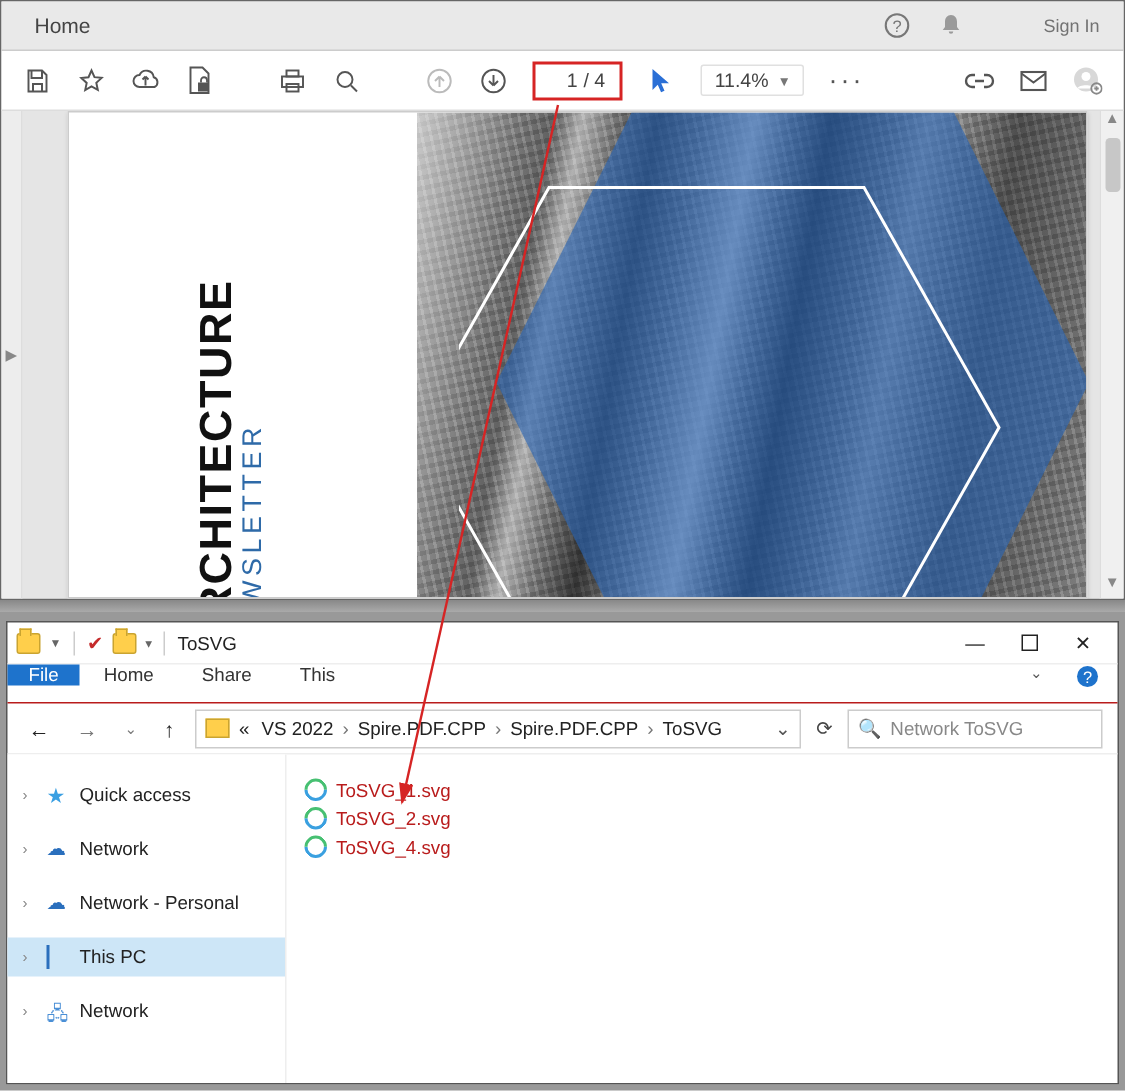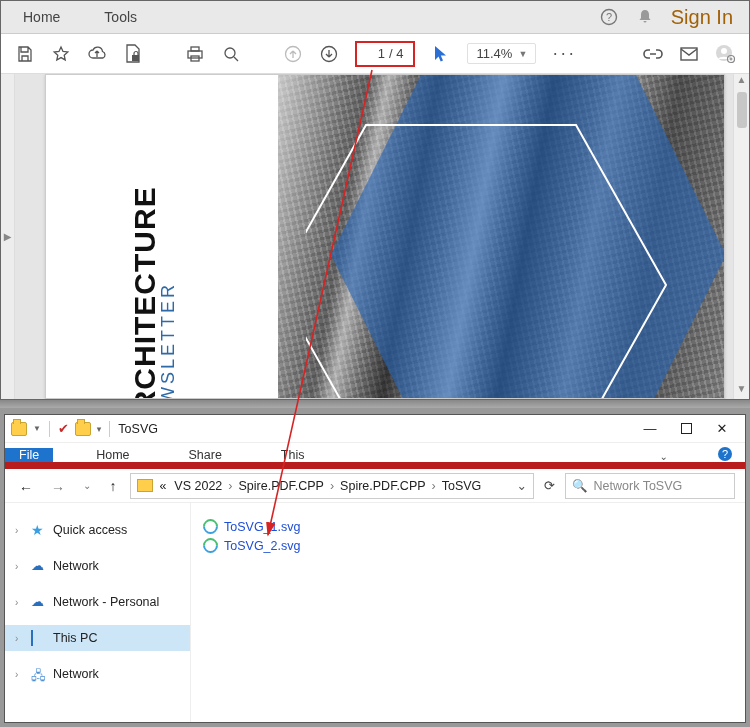--- a/index.html
+++ b/index.html
@@ -6,21 +6,21 @@
 body { width: 750px; height: 727px; background: #999; position: relative; overflow: hidden; }
 
 
 .pdf-app { position: absolute; left: 0; top: 0; width: 750px; height: 400px; background: #f5f5f5; border: 1px solid #666; }
 .pdf-tabs { height: 33px; background: #e9e9e9; display: flex; align-items: stretch; border-bottom: 1px solid #ccc; }
 .pdf-tab { display: flex; align-items: center; padding: 0 22px; font-size: 14px; color: #444; cursor: default; }
 .pdf-tab.active { background: #fff; border-top: 1px solid #ccc; border-left: 1px solid #ccc; border-right: 1px solid #ccc; position: relative; top: 1px; }
 .pdf-tab-close { margin-left: 20px; font-size: 14px; color: #666; }
 .pdf-tabs-right { margin-left: auto; display: flex; align-items: center; gap: 16px; padding-right: 16px; }
 .icon-btn { width: 20px; height: 20px; display: inline-flex; align-items: center; justify-content: center; color: #555; }
-.signin { font-size: 20px; color: #a16207; }
+.signin { font-size: 12px; color: #737373; margin-left: 36px; }
 
 .pdf-toolbar { height: 40px; background: #fff; border-bottom: 1px solid #ddd; display: flex; align-items: center; gap: 16px; padding: 0 14px; }
 .pdf-toolbar .sep { flex: 1; }
 .page-box { border: 2px solid #d62424; height: 26px; display: flex; align-items: center; padding: 0 10px; font-size: 13px; color: #444; }
 .page-box .cur { width: 22px; text-align: right; padding-right: 4px; }
 .zoom-group { display: flex; align-items: center; gap: 6px; font-size: 13px; color: #444; border: 1px solid #e0e0e0; padding: 2px 8px; border-radius: 2px; background:#fff; }
 .dots { font-size: 18px; letter-spacing: 2px; color: #555; }
 
 .pdf-viewport { position: relative; height: calc(100% - 73px); background: #e5e5e5; overflow: hidden; display: flex; }
 .pdf-left-gutter { width: 14px; background: #ededed; display: flex; align-items: center; justify-content: center; border-right: 1px solid #ddd; }
@@ -50,21 +50,21 @@
 .ex-title { height: 28px; display: flex; align-items: center; gap: 6px; padding: 0 6px; border-bottom: 1px solid #eee; }
 .ex-title .fldr { width: 16px; height: 14px; background: #ffcf4b; border: 1px solid #caa430; border-radius: 2px; position: relative; }
 .ex-title .fldr::before { content:""; position:absolute; left:1px; top:-4px; width:6px; height:4px; background:#ffcf4b; border:1px solid #caa430; border-bottom:none; }
 .ex-title .chk { color:#c52b2b; font-size:13px; }
 .ex-title .bar { width:1px; height:16px; background:#ccc; margin:0 2px; }
 .ex-title .name { font-size: 12.5px; color:#222; }
 .ex-title .wnd { margin-left:auto; display:flex; gap:22px; padding-right:10px; color:#222; }
 .ex-title .wnd span { font-size:13px; display:inline-block; width:14px; text-align:center; }
 .ex-title .wnd .sq { width:11px; height:11px; border:1.5px solid #222; display:inline-block; margin-top:2px; }
 
-.ex-ribbon { height: 26px; display:flex; align-items:flex-end; border-bottom:7px solid #b91c1c;gap:27px; }
+.ex-ribbon { height: 26px; display:flex; align-items:flex-start; border-bottom:1px solid #b91c1c; }
 .ex-ribbon .file { background:#1e73cc; color:#fff; font-size:12.5px; display:flex; align-items:center; padding:0 14px; }
 .ex-ribbon .rtab { font-size:12.5px; color:#333; display:flex; align-items:center; padding:0 16px; }
 .ex-ribbon .rspace { flex:1; }
 .ex-ribbon .help { color:#1e73cc; font-size:14px; padding:0 12px; display:flex; align-items:center; gap:2px; }
 .ex-ribbon .chev { font-size:10px; color:#555; padding-right:10px; display:flex; align-items:center; }
 
 .ex-addr { height: 34px; display:flex; align-items:center; gap:10px; padding: 4px 10px; border-bottom:1px solid #eee; }
 .ex-addr .navb { color:#777; font-size:14px; padding:0 4px; }
 .ex-addr .navb.enabled { color:#222; }
 .ex-addr .path { flex:1; height:26px; border:1px solid #ccc; display:flex; align-items:center; font-size:12.5px; color:#222; padding:0 6px; gap:4px; }
@@ -81,34 +81,33 @@
 .ex-nav .item .caret { color:#888; font-size:10px; width:10px; }
 .ex-nav .item.sel { background:#cde6f7; }
 .ex-nav .gap { height:10px; }
 .ic { width:16px; height:16px; display:inline-block; }
 .ic-star { color:#3a9fe2; font-size:14px; }
 .ic-cloud { color:#2a6fbd; font-size:13px; }
 .ic-pc { background: linear-gradient(#6fb4ec,#3a7dc0); border:1px solid #2a6fbd; width:16px; height:11px; vertical-align:middle; }
 .ic-net { color:#4a8fd6; font-size:13px; }
 
 .ex-files { flex:1; padding: 14px 12px; position:relative; }
-.file-item { display:flex; align-items:center; gap:6px; font-size:12.5px; color:#1d4ed8; padding:2px 0; }
+.file-item { display:flex; align-items:center; gap:6px; font-size:12.5px; color:#b91c1c; padding:2px 0; }
 .file-item .edge-ic { width:15px; height:15px; border-radius:50%; border:2px solid; border-color:#47c072 #3aa0e0 #3aa0e0 #47c072; transform: rotate(45deg); }
 
 
 .arrow-svg { position:absolute; left:0; top:0; pointer-events:none; }
 </style>
 </head>
 <body>
 
 <div class="pdf-app">
 
   <div class="pdf-tabs">
     <div class="pdf-tab">Home</div>
-    <div class="pdf-tab">Tools</div>
     <div class="pdf-tabs-right">
       <span class="icon-btn">
           <svg width="18" height="18" viewBox="0 0 18 18">
             <circle cx="9" cy="9" r="7.5" fill="none" stroke="#777" stroke-width="1.4"></circle>
             <text x="9" y="13" text-anchor="middle" font-size="11" fill="#777">?</text>
           </svg>
         </span>
       <span class="icon-btn">
           <svg width="18" height="18" viewBox="0 0 18 18">
             <path d="M9 2c-2.5 0-4 2-4 4.5V10l-1.5 2h11L13 10V6.5C13 4 11.5 2 9 2z M7.5 13a1.5 1.5 0 003 0" fill="#9a9a9a"></path>
@@ -328,20 +327,24 @@
     </div>
     <div class="ex-files">
       <div class="file-item">
           <span class="edge-ic"></span>
           <span>ToSVG_1.svg</span>
         </div>
       <div class="file-item">
           <span class="edge-ic"></span>
           <span>ToSVG_2.svg</span>
         </div>
+      <div class="file-item">
+          <span class="edge-ic"></span>
+          <span>ToSVG_4.svg</span>
+        </div>
     </div>
   </div>
 </div>
 
 <svg class="arrow-svg" width="750" height="727">
   <defs>
       <marker id="ah" markerWidth="10" markerHeight="10" refX="8" refY="3" orient="auto">
         <path d="M0,0 L9,3 L0,6 z" fill="#d62424"></path>
       </marker>
     </defs>

